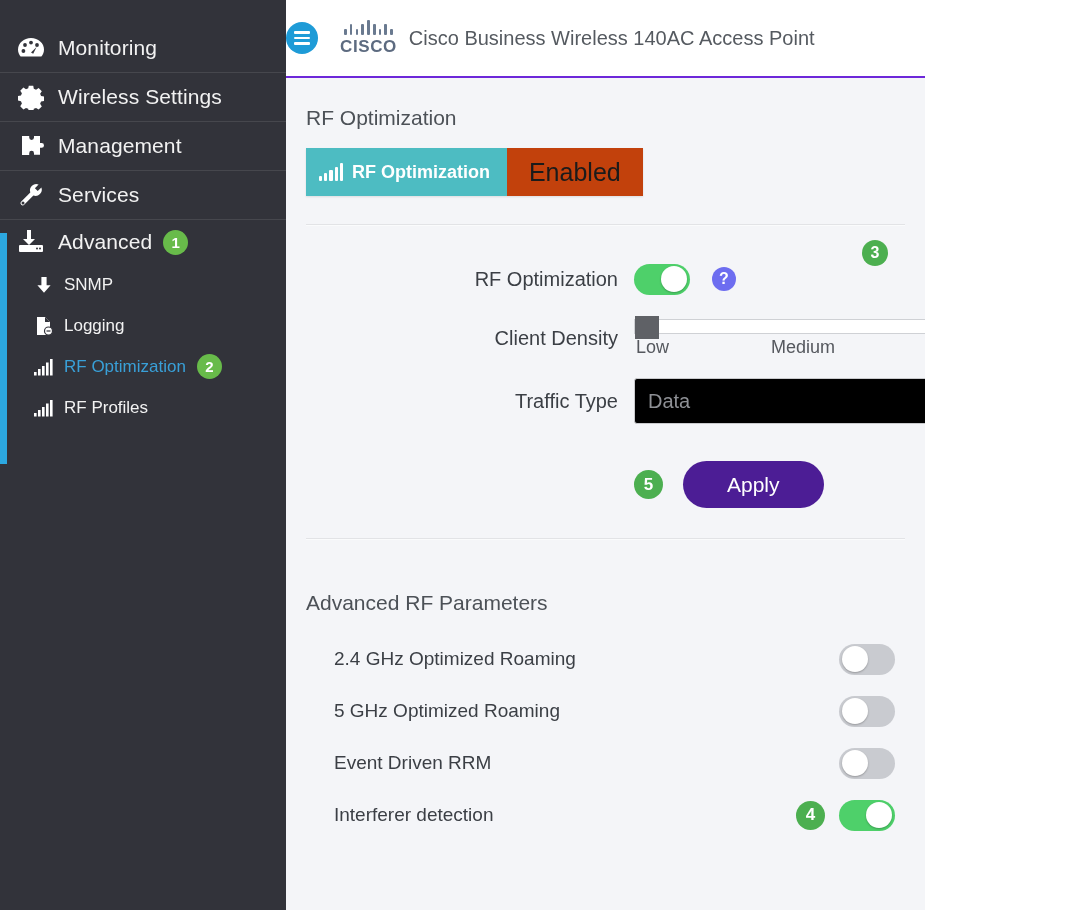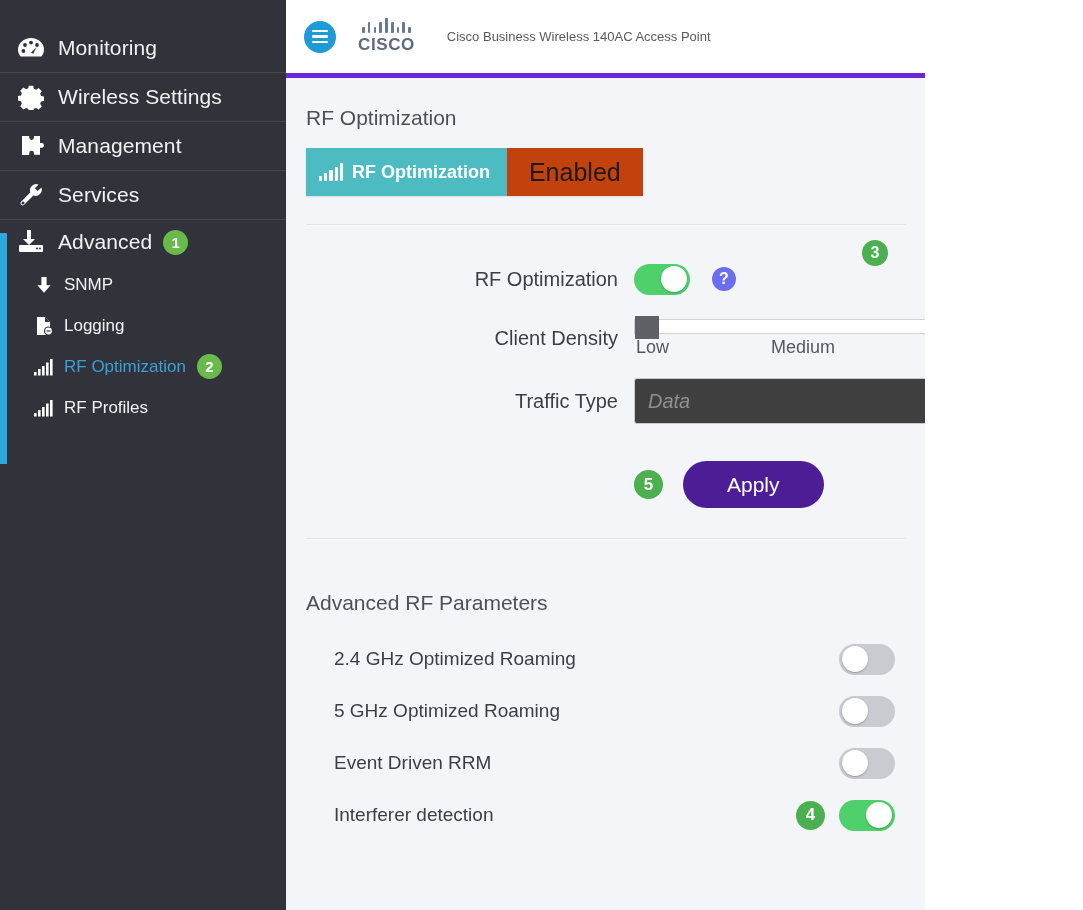--- a/index.html
+++ b/index.html
@@ -84,22 +84,22 @@
     height: 910px;
     background: #f4f5f8;
     position: relative;
     overflow: hidden;
   }
   .topbar {
     height: 78px;
     background: #ffffff;
     display: flex;
     align-items: center;
-    padding-left: 18px;
-    border-bottom: 5px solid #6d28d9;
+    padding-left: 0;
+    border-bottom: 2px solid #6d28d9;
   }
   .hamburger {
     width: 32px; height: 32px;
     border-radius: 50%;
     background: #1e9bd7;
     display: flex; flex-direction: column;
     align-items: center; justify-content: center;
     gap: 3px;
     flex: 0 0 32px;
   }
@@ -109,22 +109,22 @@
     display: flex; flex-direction: column; align-items: center;
     flex: 0 0 auto;
   }
   .cisco-bars { display: flex; align-items: flex-end; gap: 3.2px; height: 15px; }
   .cisco-bars span { display: block; width: 2.6px; background: #6a7a90; border-radius: 1px; }
   .cisco-word {
     font-size: 17px; font-weight: bold; letter-spacing: 0.6px;
     color: #5d6b80; margin-top: 2px; font-family: "Liberation Sans", sans-serif;
   }
   .product-title {
-    margin-left: 32px;
-    font-size: 13px;
+    margin-left: 12px;
+    font-size: 20px;
     color: #555a60;
     white-space: nowrap;
   }
 
   .content { padding: 0; }
   .section-title {
     font-size: 21px; color: #4c5157;
     padding: 28px 0 0 20px;
   }
   .kpi-row { padding: 18px 0 0 20px; }
@@ -226,24 +226,23 @@
   .select {
     width: 316px; height: 46px;
     background: #ffffff;
     border: 1px solid #d9dade;
     border-radius: 3px;
     display: flex; align-items: center; justify-content: space-between;
     padding: 0 13px;
     font-size: 20px; color: #3b3f45;
   }
   .select.disabled {
-    background: #404040;
+    background: #000000;
     border-color: #c9cacd;
     color: #8e9095;
-    font-style: italic;
   }
   .select .caret {
     width: 0; height: 0;
     border-left: 5px solid transparent;
     border-right: 5px solid transparent;
     border-top: 6px solid #4a4d52;
   }
   .select.disabled .caret { border-top-color: #9b9da1; }
 
   .apply-row {

